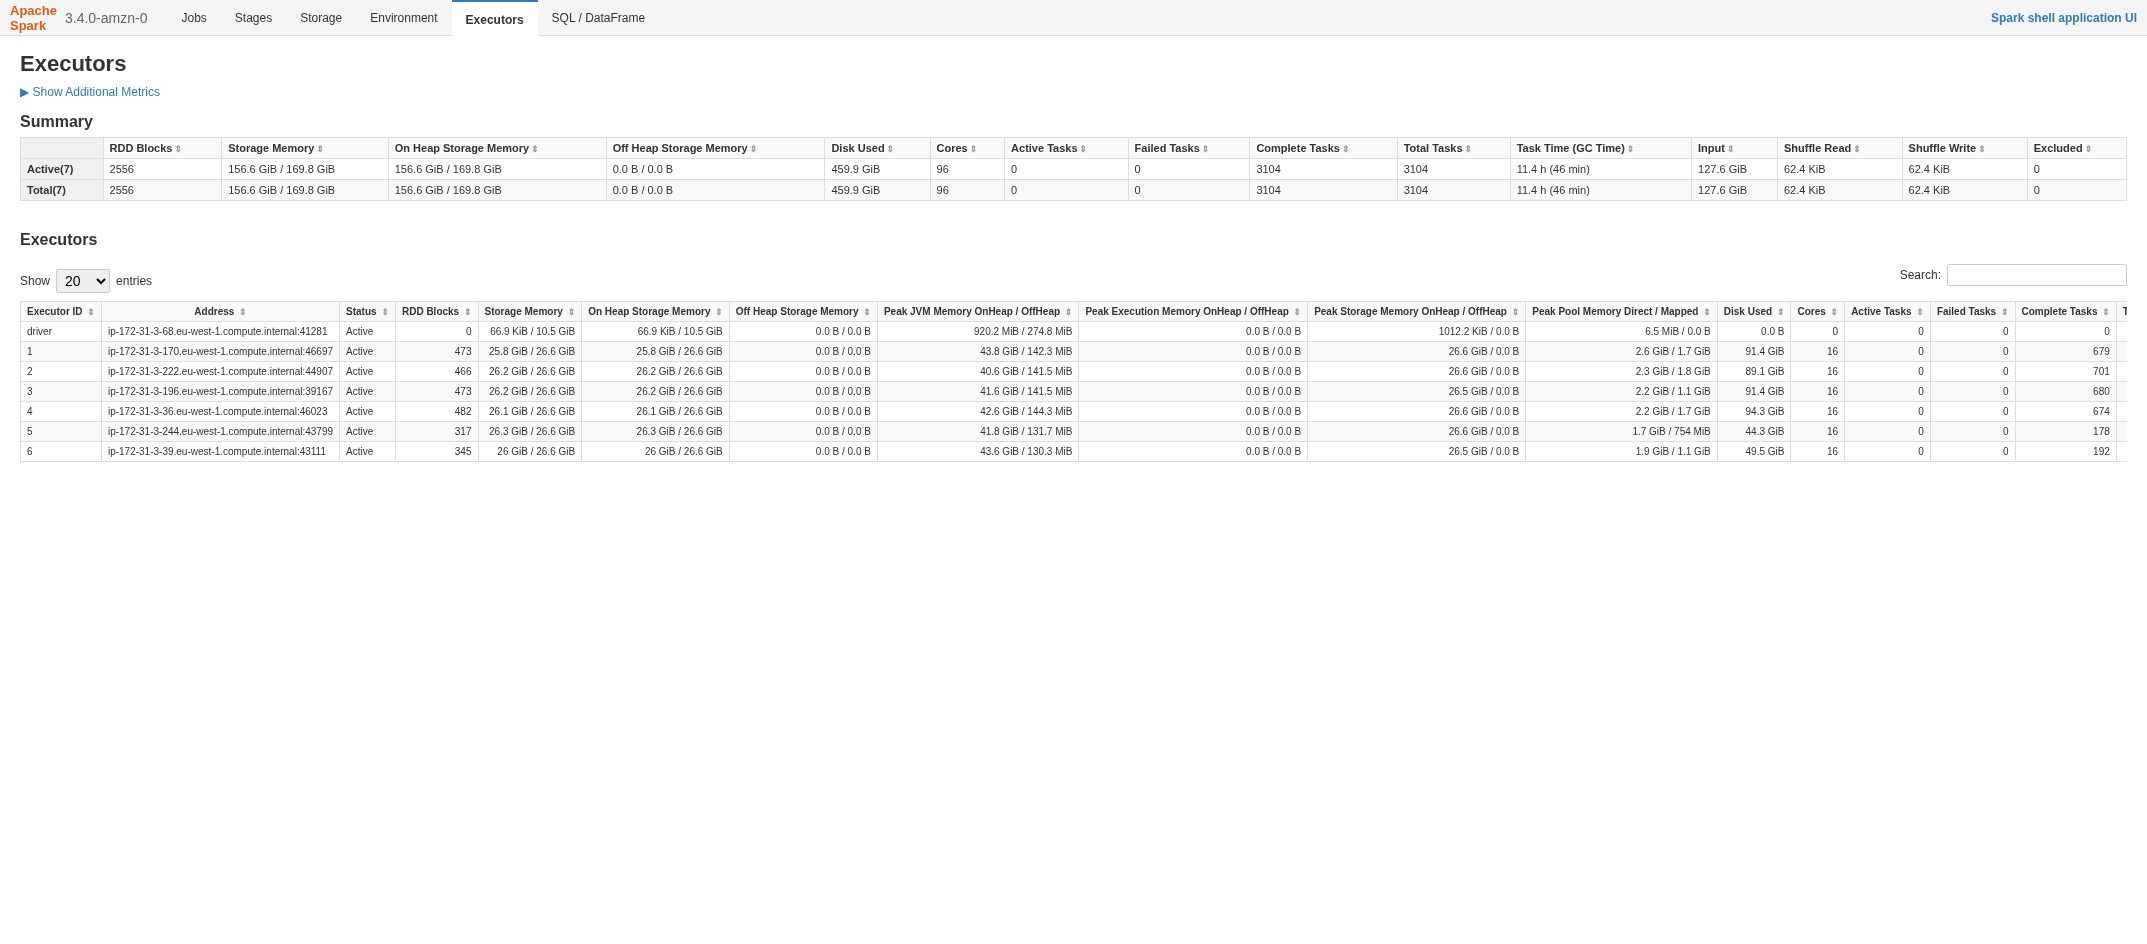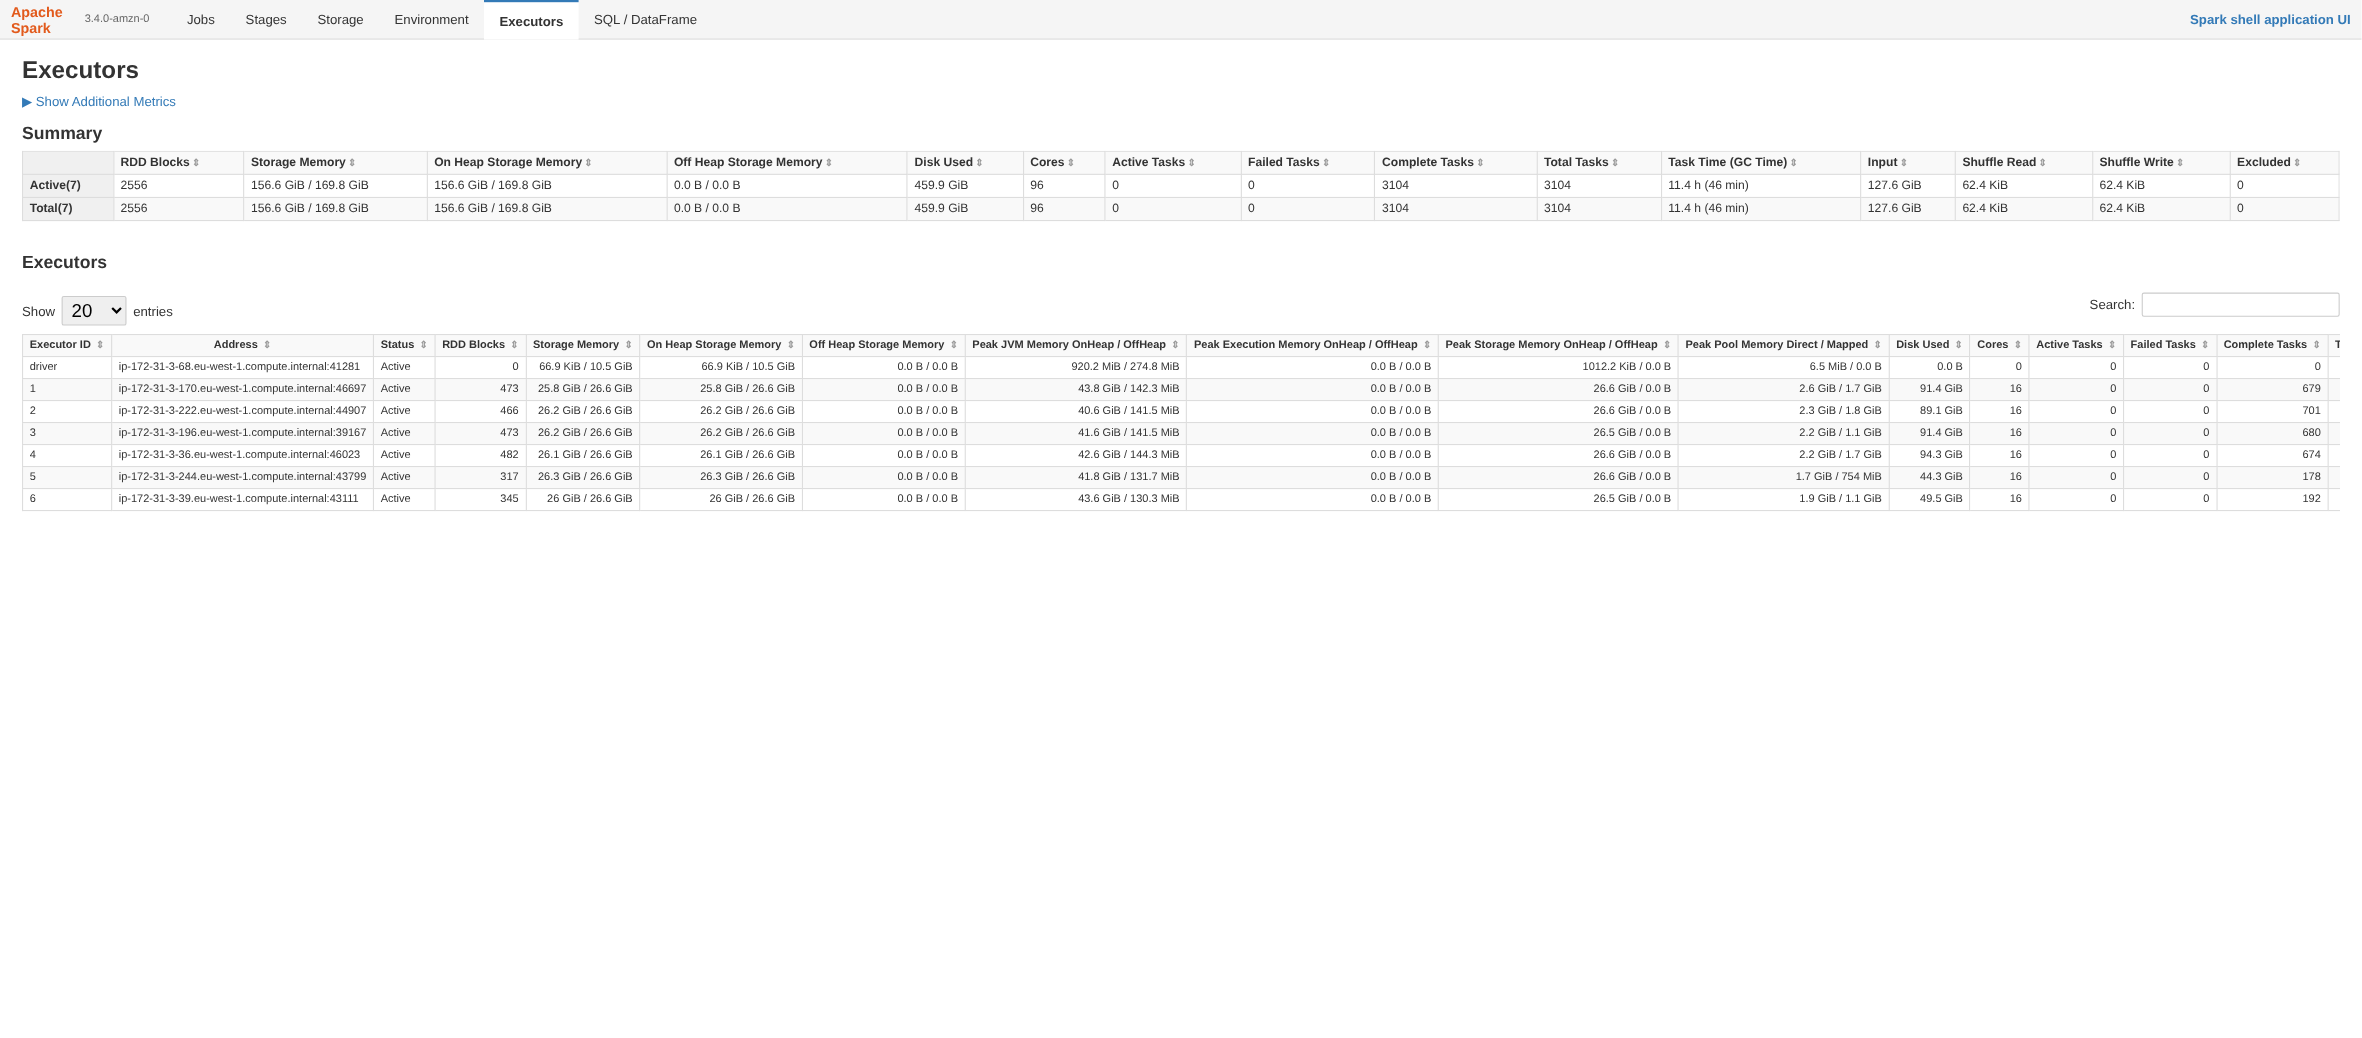--- a/index.html
+++ b/index.html
@@ -2,21 +2,21 @@
 <html><head>
   <meta charset="utf-8">
   <style>
     * { box-sizing: border-box; margin: 0; padding: 0; }
     body { font-family: Arial, sans-serif; font-size: 12px; background: #fff; color: #333; }
 
     
     .navbar { display: flex; align-items: center; background: #f5f5f5; border-bottom: 1px solid #ddd; padding: 0 10px; height: 36px; }
     .navbar .brand { display: flex; align-items: center; margin-right: 20px; }
     .brand-logo { font-weight: bold; font-size: 13px; }
-    .brand-version { font-size: 10px; color: #666; margin-left: 20px; }
+    .brand-version { font-size: 14px; color: #666; margin-left: 8px; }
     .nav-links { display: flex; gap: 0; }
     .nav-link { padding: 0 14px; height: 36px; line-height: 36px; font-size: 12px; color: #333; cursor: pointer; text-decoration: none; border: none; background: none; }
     .nav-link.active { background: #fff; border-top: 2px solid #337ab7; color: #333; font-weight: bold; }
     .nav-right { margin-left: auto; font-size: 12px; color: #666; }
     .nav-right span { font-weight: bold; color: #337ab7; margin-left: 10px; }
 
     
     .main { padding: 15px 20px; }
     h1.page-title { font-size: 22px; font-weight: bold; margin-bottom: 8px; }
     .show-metrics-link { color: #337ab7; font-size: 12px; cursor: pointer; text-decoration: none; }
@@ -29,21 +29,21 @@
     th .sort-arrow { font-size: 9px; color: #999; margin-left: 2px; }
     tr:nth-child(even) { background: #f9f9f9; }
 
     
     .summary-table { margin-bottom: 16px; }
     .summary-table th:first-child, .summary-table td:first-child { background: #f0f0f0; font-weight: bold; }
 
     
     .executors-controls { display: flex; align-items: center; justify-content: space-between; margin: 8px 0; }
     .show-entries { display: flex; align-items: center; gap: 6px; margin-top: 12px; }
-    .show-entries select { padding: 2px 4px; font-size: 17px; border: 1px solid #ccc; border-radius: 2px; }
+    .show-entries select { padding: 2px 4px; font-size: 14px; border: 1px solid #ccc; border-radius: 2px; }
     .search-box { display: flex; align-items: center; gap: 6px; }
     .search-box input { padding: 3px 6px; border: 1px solid #ccc; border-radius: 2px; font-size: 12px; width: 180px; }
 
     
     .executors-table-wrap { overflow-x: auto; }
     .executors-table th { text-align: center; vertical-align: bottom; font-size: 10px; }
     .executors-table td { text-align: right; font-size: 10px; }
     .executors-table td:nth-child(1), .executors-table td:nth-child(2), .executors-table td:nth-child(3) { text-align: left; }
 
     

